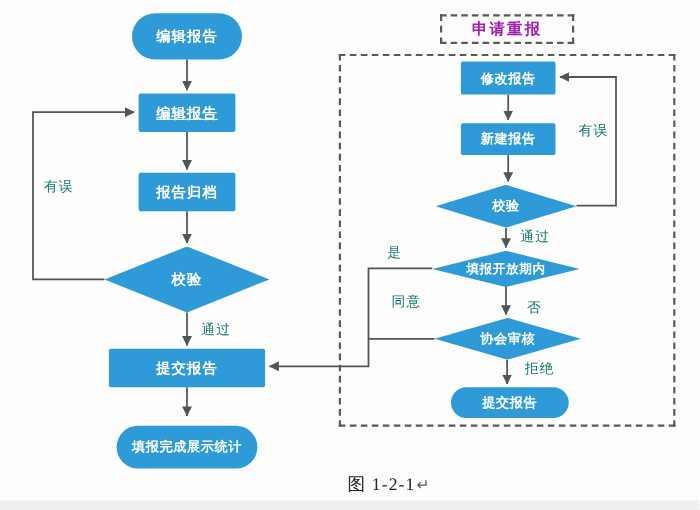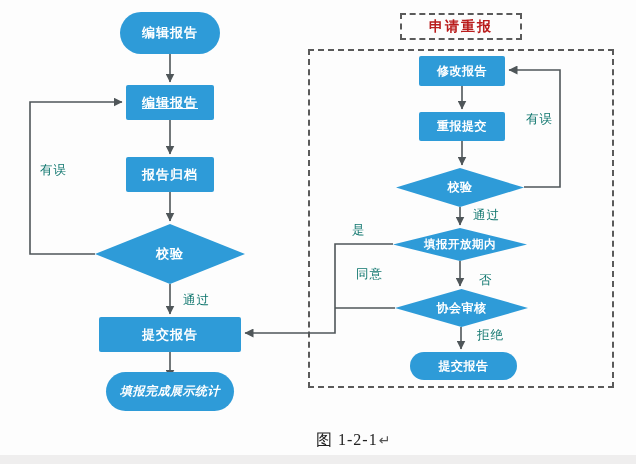--- a/index.html
+++ b/index.html
@@ -19,21 +19,21 @@
   .diamond{
     background:#2E9BD8;
     clip-path:polygon(50% 0%,100% 50%,50% 100%,0% 50%);
   }
   .group-box{
     position:absolute;z-index:0;border:2px dashed #5a5a5a;background:transparent;box-sizing:border-box;
   }
   .group-title{
     position:absolute;z-index:2;border:2px dashed #5a5a5a;background:#fdfdfd;
     display:flex;align-items:center;justify-content:center;
-    font-size:14px;font-weight:bold;color:#b91c1c;letter-spacing:2px;box-sizing:border-box;
+    font-size:14px;font-weight:bold;color:#a21caf;letter-spacing:2px;box-sizing:border-box;
   }
   .edge-label{
     position:absolute;z-index:3;font-size:12.5px;color:#0f766e;letter-spacing:1px;white-space:nowrap;
   }
   .caption{
     position:absolute;z-index:2;left:283px;top:430px;font-family:"Liberation Serif", serif;
     font-size:16px;color:#222;letter-spacing:1px;margin-left:33px;
   }
   .caption .mark{color:#555;font-size:14px;margin-left:1px;}
   .bottom-strip{
@@ -74,24 +74,24 @@
       <path d="M393 244 H335 V333 H245" marker-end="url(#arr)"></path>
       <path d="M395 308 H335"></path>
     </g>
   </svg>
 
   <div class="node terminator" style="left:120px;top:12px;width:100px;height:42px;">编辑报告</div>
   <div class="node process" style="left:126px;top:85px;width:88px;height:35px;text-decoration:underline;">编辑报告</div>
   <div class="node process" style="left:126px;top:157px;width:88px;height:35px;">报告归档</div>
   <div class="node diamond" style="left:95px;top:224px;width:150px;height:60px;">校验</div>
   <div class="node process" style="left:99px;top:317px;width:142px;height:35px;">提交报告</div>
-  <div class="node terminator fs12" style="left:106px;top:372px;width:128px;height:39px;font-style:italic;">填报完成展示统计</div>
+  <div class="node terminator fs12" style="left:106px;top:387px;width:128px;height:39px;">填报完成展示统计</div>
 
   <div class="node process fs12" style="left:419px;top:56px;width:86px;height:30px;">修改报告</div>
-  <div class="node process fs12" style="left:419px;top:112px;width:86px;height:29px;">重报提交</div>
+  <div class="node process fs12" style="left:419px;top:112px;width:86px;height:29px;">新建报告</div>
   <div class="node diamond fs12" style="left:396px;top:168px;width:128px;height:39px;">校验</div>
   <div class="node diamond fs11" style="left:393px;top:228px;width:134px;height:33px;">填报开放期内</div>
   <div class="node diamond fs12" style="left:395px;top:289px;width:133px;height:38px;">协会审核</div>
   <div class="node terminator fs12" style="left:410px;top:352px;width:107px;height:28px;">提交报告</div>
 
   <span class="edge-label" style="left:40px;top:162px;">有误</span>
   <span class="edge-label" style="left:183px;top:292px;">通过</span>
   <span class="edge-label" style="left:526px;top:111px;">有误</span>
   <span class="edge-label" style="left:473px;top:207px;">通过</span>
   <span class="edge-label" style="left:352px;top:222px;">是</span>

